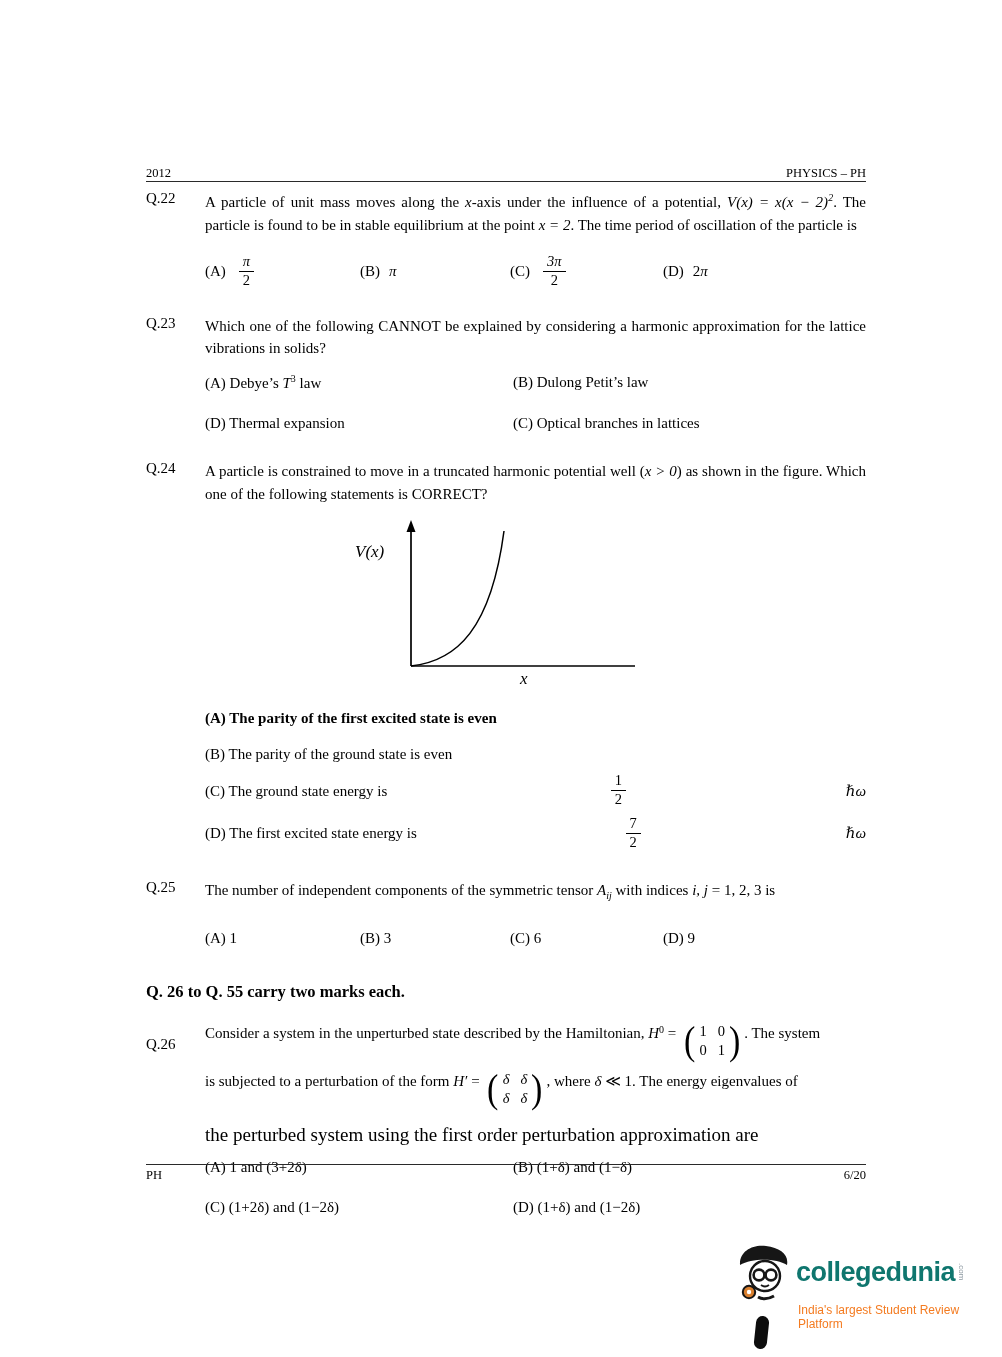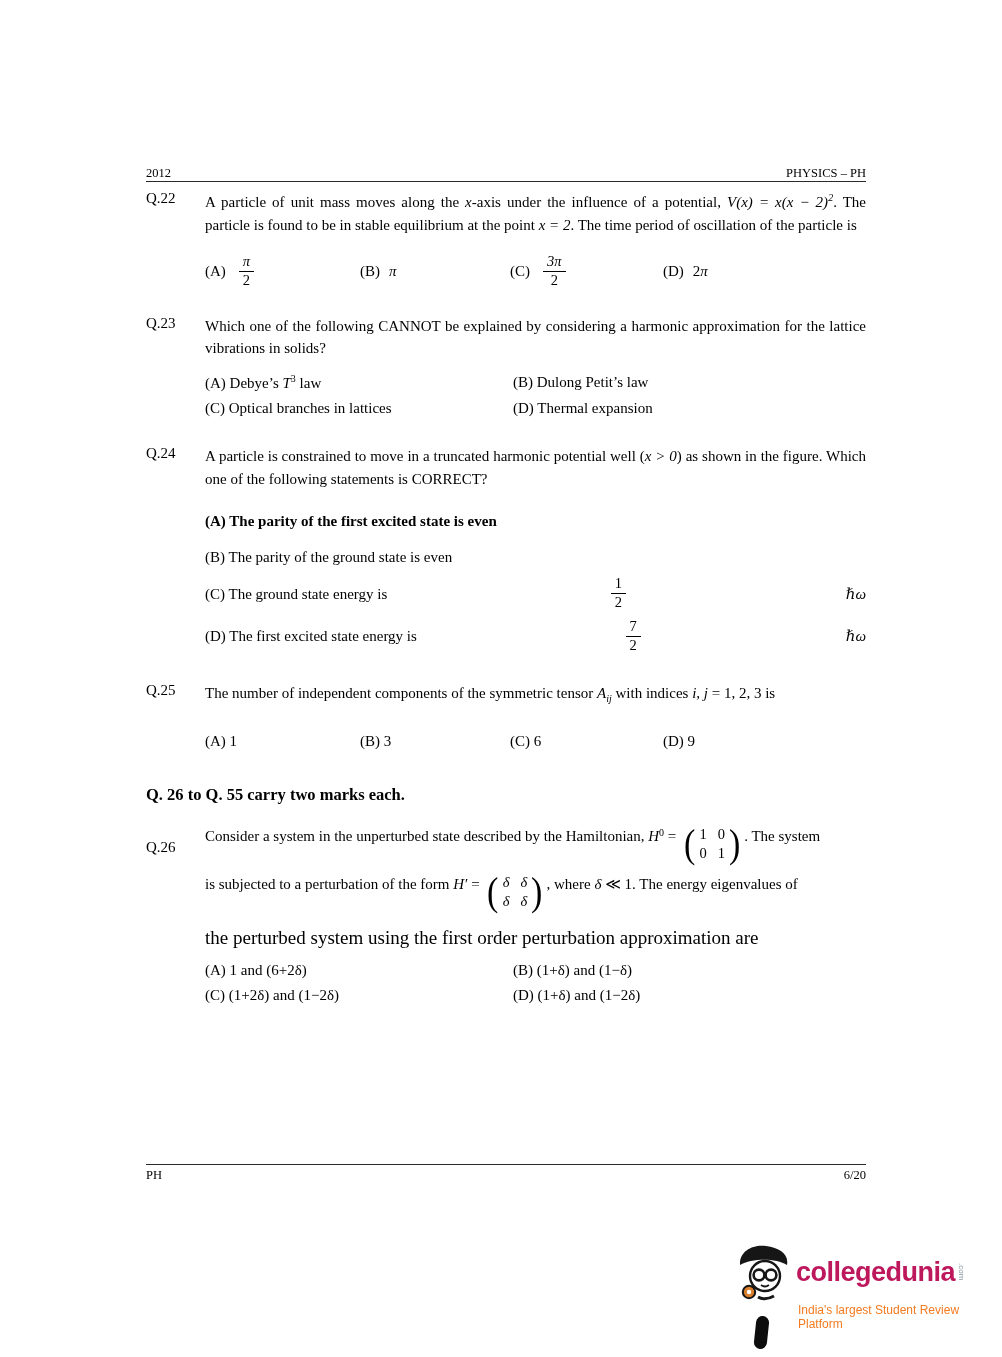--- a/index.html
+++ b/index.html
@@ -32,21 +32,21 @@
   .frac .fnum { display:block; padding:0 4px 1px; border-bottom:1px solid #000; text-align:center; }
   .frac .fden { display:block; padding-top:1px; text-align:center; }
 
   
   .optrow4 { display:flex; align-items:center; margin-top:18px; }
   .optrow4 .opt { display:flex; align-items:center; font-size:15px; }
   .optrow4 .opt .lbl { margin-right:9px; }
   .optrow4 .c1 { width:155px; } .optrow4 .c2 { width:150px; }
   .optrow4 .c3 { width:153px; } .optrow4 .c4 { width:auto; }
 
-  .optgrid2 { display:grid; grid-template-columns:308px auto; row-gap:3px;
+  .optgrid2 { display:grid; grid-template-columns:308px auto; row-gap:18px;
               margin-top:12px; font-size:15px; line-height:1.45; }
 
   .opt-line { display:flex; align-items:center; font-size:15px; margin-top:13px; }
   .opt-line span { white-space:pre-wrap; }
   .opt-line.tall { margin-top:8px;justify-content:space-between; }
 
   
   .figure { position:relative; margin-left:150px; margin-top:14px; width:300px; height:168px; }
   .fig-ylabel { position:absolute; left:0; top:20px; font-style:italic; font-size:17px; }
   .fig-xlabel { position:absolute; left:165px; top:147px; font-style:italic; font-size:17px; }
@@ -66,21 +66,21 @@
 
   .footer { position:absolute; left:146px; top:1164px; width:720px;
             border-top:1.3px solid #2a2a2a; padding-top:3px;
             display:flex; justify-content:space-between; font-size:12.5px;gap:48px; }
 
   
   .brand { position:absolute; left:738px; top:1243px; width:250px; }
   .brand-row { display:flex; align-items:center; }
   .brand-icon { flex:none; margin-right:6px; }
   .brand-word { font-family:"Liberation Sans", "DejaVu Sans", sans-serif; font-weight:bold;
-                font-size:27px; color:#be185d; letter-spacing:-0.5px; }
+                font-size:27px; color:#0f766e; letter-spacing:-0.5px; }
   .brand-com { writing-mode:vertical-rl; font-size:8px; color:#8a969f;
                font-family:"Liberation Sans", sans-serif; margin-left:2px; }
   .brand-tag { font-family:"Liberation Sans", "DejaVu Sans", sans-serif; font-size:12px;
                color:#f47b20; margin-top:2px; margin-left:60px; }
   .corner-mark { position:absolute; left:755px; top:1316px; width:13px; height:33px;
                  background:#0d0d0d; border-radius:7px; transform:rotate(6deg); }
 </style>
 </head>
 <body>
 
@@ -124,31 +124,41 @@
       </div>
     </div>
 
     <div class="q q23">
       <div class="qnum">Q.23</div>
       <div class="qbody">
         <p class="just">Which one of the following CANNOT be explained by considering a harmonic approximation for the lattice vibrations in solids?</p>
         <div class="optgrid2">
           <div><span>(A) </span><span>Debye’s </span><span class="it">T</span><sup>3</sup><span> law</span></div>
           <div><span>(B) </span><span>Dulong Petit’s law</span></div>
+          <div><span>(D) </span><span>Thermal expansion</span></div>
           <div><span>(C) </span><span>Optical branches in lattices</span></div>
-          <div><span>(D) </span><span>Thermal expansion</span></div>
         </div>
       </div>
     </div>
 
     <div class="q q24">
       <div class="qnum">Q.24</div>
       <div class="qbody">
         <p class="just"><span>A particle is constrained to move in a truncated harmonic potential well (</span><span class="it">x &gt; 0</span><span>) as shown in the figure. Which one of the following statements is CORRECT?</span></p>
 
+        <div class="figure">
+          <span class="fig-ylabel">V(x)</span>
+          <svg class="fig-svg" width="240" height="165" viewBox="0 0 240 165">
+            <polygon points="8,1 3.5,13 12.5,13" fill="#000"></polygon>
+            <line x1="8" y1="8" x2="8" y2="147" stroke="#000" stroke-width="1.7"></line>
+            <line x1="8" y1="147" x2="232" y2="147" stroke="#000" stroke-width="1.7"></line>
+            <path d="M 8 147 C 54 142, 88 110, 101 12" fill="none" stroke="#000" stroke-width="1.5"></path>
+          </svg>
+          <span class="fig-xlabel">x</span>
+        </div>
 
         <div class="opt-line" style="margin-top:20px;font-weight:bold;">
             <span>(A) The parity of the first excited state is even</span>
           </div>
         <div class="opt-line">
             <span>(B) The parity of the ground state is even</span>
           </div>
         <div class="opt-line tall">
           <span>(C) The ground state energy is </span>
           <span class="frac"><span class="fnum">1</span><span class="fden">2</span></span>
@@ -208,21 +218,21 @@
             <span class="paren">(</span>
             <span class="mgrid"><span class="it">δ</span><span class="it">δ</span><span class="it">δ</span><span class="it">δ</span></span>
             <span class="paren">)</span>
           </span>
           <span>, where </span>
             <span class="it">δ</span>
             <span> ≪ 1. The energy eigenvalues of</span>
         </div>
         <div class="plainline">the perturbed system using the first order perturbation approximation are</div>
         <div class="optgrid2" style="margin-top:8px;">
-          <div><span>(A) 1 and (6+2δ)</span></div>
+          <div><span>(A) 1 and (3+2δ)</span></div>
           <div><span>(B) (1+δ) and (1−δ)</span></div>
           <div><span>(C) (1+2δ) and (1−2δ)</span></div>
           <div><span>(D) (1+δ) and (1−2δ)</span></div>
         </div>
       </div>
     </div>
 
   </div>
 
   <div class="footer">

